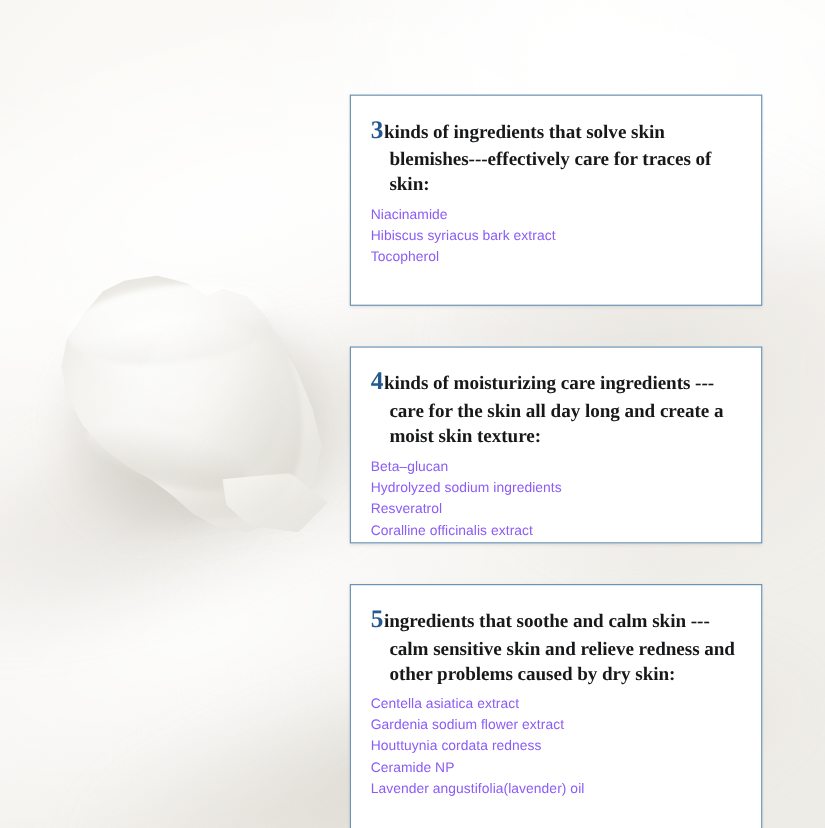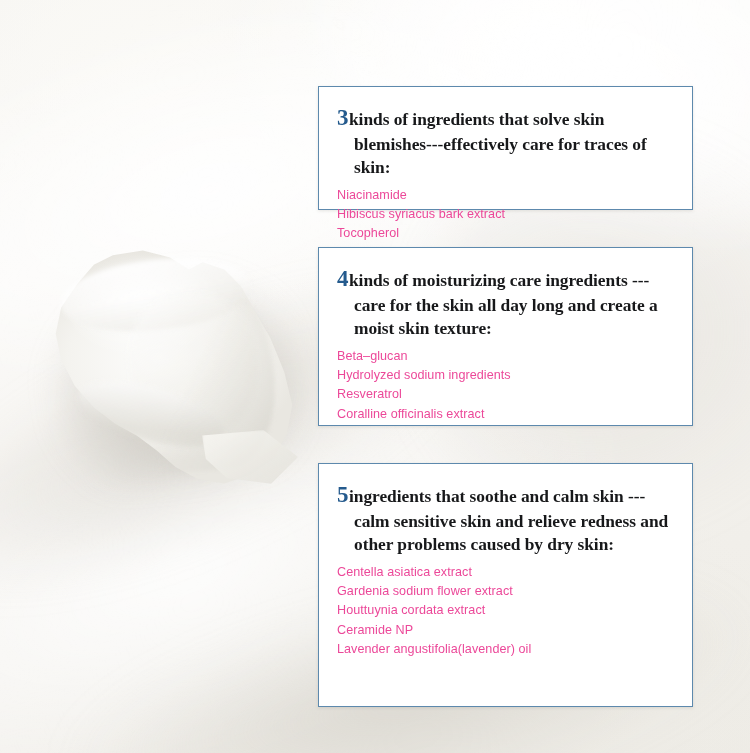--- a/index.html
+++ b/index.html
@@ -171,21 +171,21 @@
   .card {
     box-sizing: border-box;
     background: #ffffff;
     border: 1.5px solid #5d89ad;
     box-shadow: 0 1px 3px rgba(120,118,110,0.18);
     padding: 16px 18px 14px 18px;
   }
   .card + .card {
     margin-top: 37px;
   }
-  .card-1 { height: 124px; }
+  .card-1 { height: 192px; }
   .card-2 { height: 179px; }
   .card-3 { height: 244px; }
 
   .card-heading {
     margin: 0;
     font-family: "Liberation Serif", serif;
     font-weight: bold;
     font-size: 17.4px;
     line-height: 1.31;
     color: #17181a;
@@ -202,21 +202,21 @@
   }
   .ingredient-list {
     list-style: none;
     margin: 7px 0 0 0;
     padding: 0;
   }
   .ingredient-list li {
     font-family: "Liberation Sans", sans-serif;
     font-size: 12.6px;
     line-height: 1.53;
-    color: #ec4899;
+    color: #8b5cf6;
     letter-spacing: 0.05px;
     white-space: nowrap;
   }
 </style>
 </head>
 <body>
 
 <div id="poster">
 
   <div class="bg-base"></div>
@@ -256,20 +256,20 @@
         <li>Resveratrol</li>
         <li>Coralline officinalis extract</li>
       </ul>
     </div>
 
     <div class="card card-3">
       <p class="card-heading"><span class="card-number">5</span><span>ingredients that soothe and calm skin ---calm sensitive skin and relieve redness and other problems caused by dry skin:</span></p>
       <ul class="ingredient-list">
         <li>Centella asiatica extract</li>
         <li>Gardenia sodium flower extract</li>
-        <li>Houttuynia cordata extract</li>
+        <li>Houttuynia cordata redness</li>
         <li>Ceramide NP</li>
         <li>Lavender angustifolia(lavender) oil</li>
       </ul>
     </div>
 
   </div>
 </div>
 
 </body></html>

